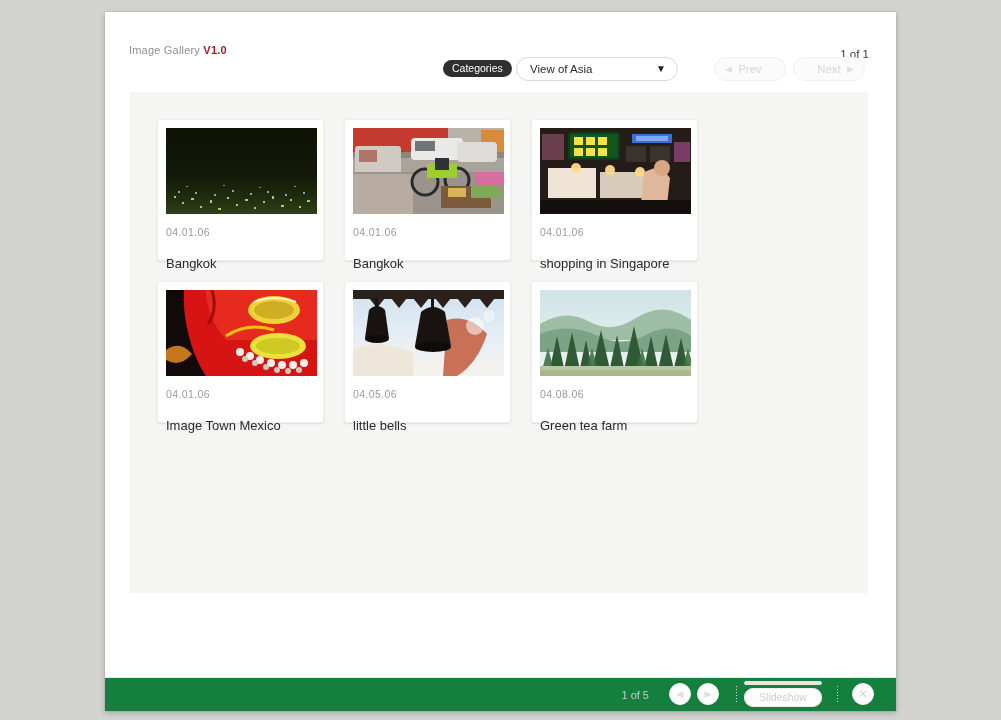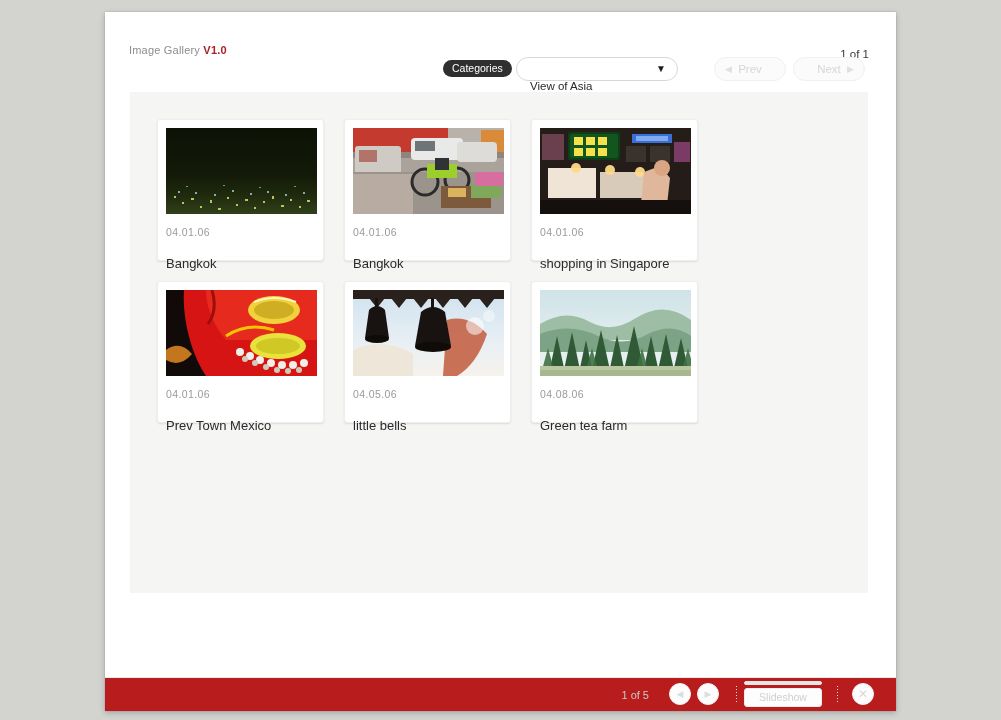--- a/index.html
+++ b/index.html
@@ -92,21 +92,21 @@
     width: 162px;
     height: 24px;
     background: #ffffff;
     border: 1px solid #d8d8d8;
     border-radius: 12px;
     cursor: pointer;
   }
   .cat-select .value {
     position: absolute;
     left: 13px;
-    top: 17px;
+    top: 0;
     line-height: 22px;
     font-size: 11.5px;
     color: #2a2a2a;
     white-space: nowrap;
   }
   .cat-select .caret {
     position: absolute;
     right: 11px;
     top: 0;
     line-height: 22px;
@@ -197,21 +197,21 @@
     text-overflow: ellipsis;
   }
 
   
   .footer {
     position: absolute;
     left: 0;
     right: 0;
     bottom: 0;
     height: 34px;
-    background: #b91c1c;
+    background: #15803d;
     border-top: 1px solid #e9e9e9;
   }
 
   .foot-counter {
     position: absolute;
     right: 247px;
     top: 11px;
     font-size: 11px;
     color: #c9c9c9;
     white-space: nowrap;
@@ -262,21 +262,21 @@
   .track .fill {
     height: 2px;
     background: #e6e6e6;
     border-radius: 2px;
   }
   .slidebtn {
     margin-top: 3px;
     width: 78px;
     height: 19px;
     border: 1px solid #eeeeee;
-    border-radius: 3px;
+    border-radius: 9px;
     background: #fdfdfd;
     color: #cfcfcf;
     font-size: 10.5px;
     line-height: 17px;
     text-align: center;
     cursor: pointer;
   }
 </style>
 </head>
 <body>
@@ -465,21 +465,21 @@
                 <circle cx="111" cy="80" r="3"></circle>
               <circle cx="122" cy="81" r="3"></circle>
                 <circle cx="133" cy="80" r="3"></circle>
             </g>
             <path d="M0 60 q14 -10 26 4 q-12 14 -26 6 Z" fill="#c4761f"></path>
             <path d="M46 0 q6 20 -4 34" stroke="#a00d0d" stroke-width="3" fill="none"></path>
           </svg>
         </div>
         <div class="meta">
           <div class="date">04.01.06</div>
-          <div class="caption">Prev Town Mexico</div>
+          <div class="caption">Image Town Mexico</div>
         </div>
       </div>
 
       <div class="card">
         <div class="thumb">
           <svg viewBox="0 0 151 86" preserveAspectRatio="none">
             <defs>
               <linearGradient id="sky5" x1="0" y1="0" x2="0" y2="1">
                 <stop offset="0%" stop-color="#cfe2ef"></stop>
                 <stop offset="60%" stop-color="#e8eff4"></stop>

